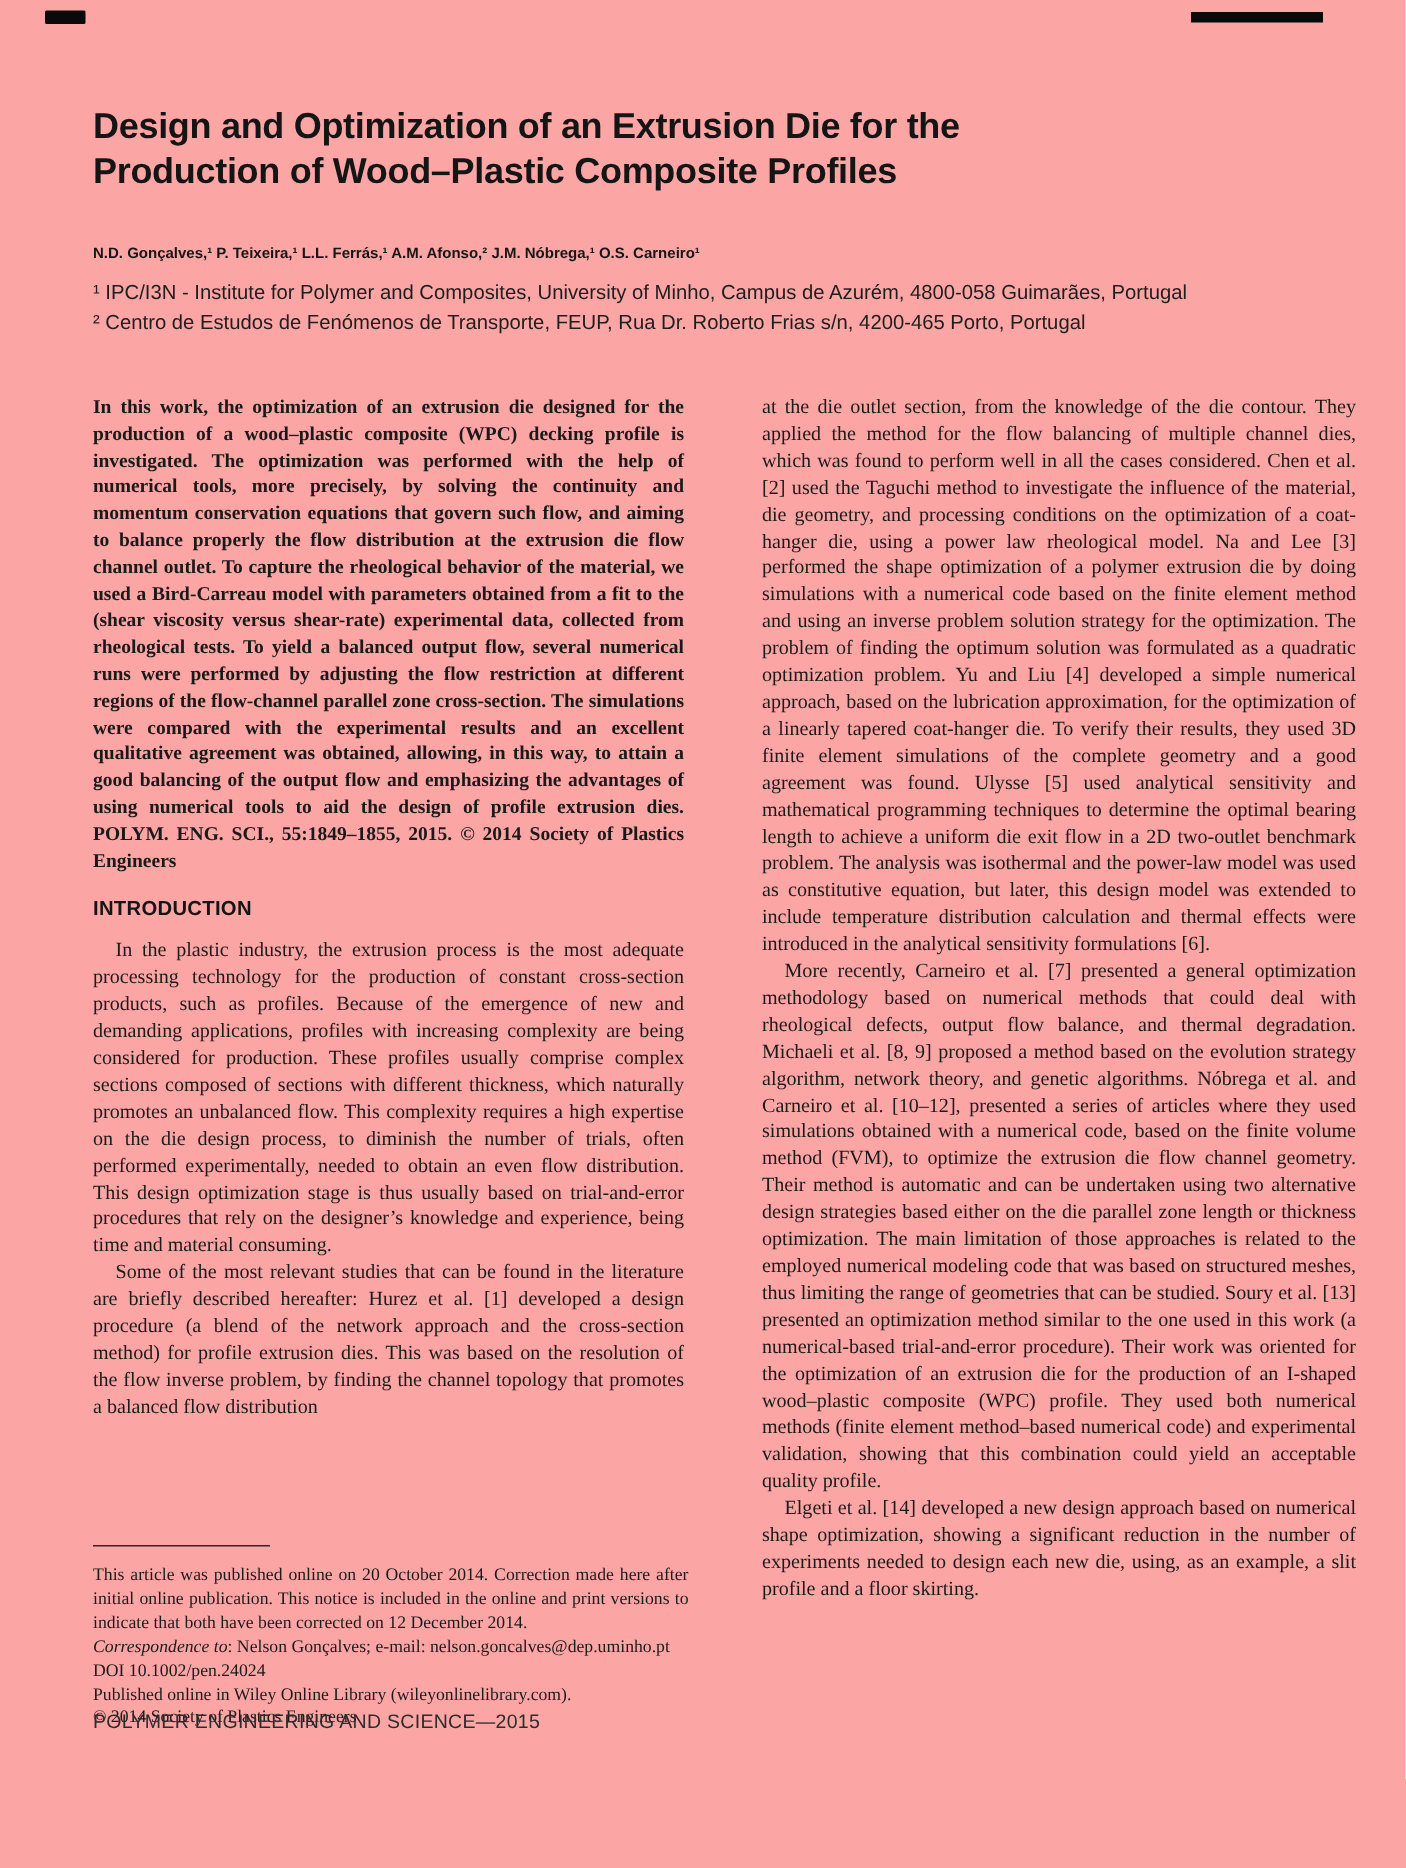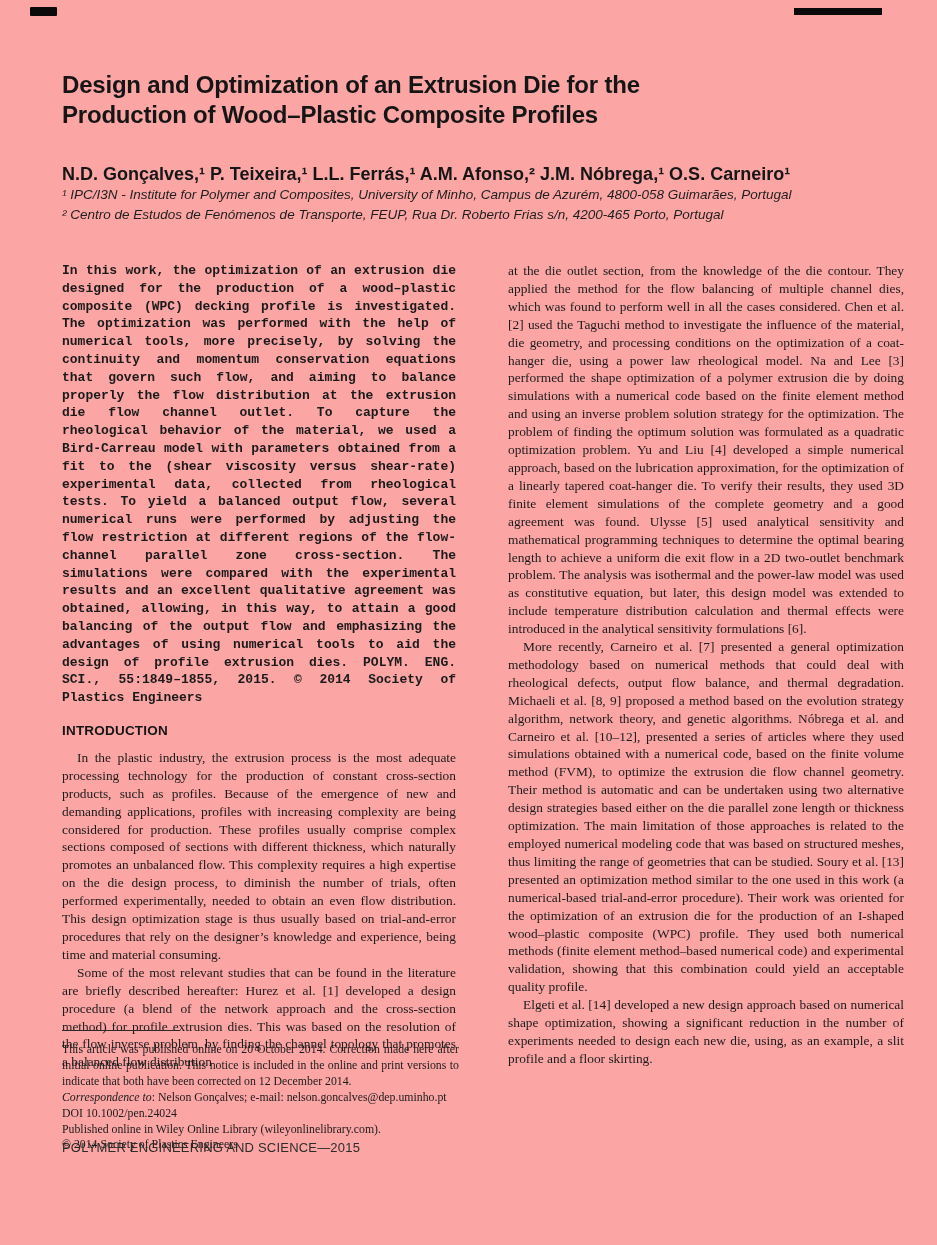--- a/index.html
+++ b/index.html
@@ -37,46 +37,45 @@
     letter-spacing: -0.2px;
     color: #151515;
   }
   .authors {
     position: absolute;
     left: 62px;
     top: 164px;
     width: 815px;
     font-family: "Liberation Sans", sans-serif;
     font-weight: bold;
-    font-size: 18px;
+    font-size: 10px;
     color: #161616;
   }
   .affiliations {
     position: absolute;
     left: 62px;
     top: 186px;
     width: 818px;
     font-family: "Liberation Sans", sans-serif;
-    font-style: italic;
     font-size: 13.5px;
     line-height: 17.5px;
     color: #1e1e1e;
   }
   .affiliation { margin: 0 0 2px 0; }
 
   .col {
     position: absolute;
     top: 262px;
   }
   .col-left  { left: 62px;  width: 394px; }
   .col-right { left: 508px; width: 396px; }
 
   .abstract {
     margin: 0;
-    font-family: Liberation Mono, monospace;
+    font-family: Liberation Serif, serif;
     font-weight: bold;
     font-size: 13px;
     line-height: 17.8px;
     text-align: justify;
     color: #1a1a1a;
   }
   .section-heading {
     margin: 16px 0 11px 0;
     font-family: "Liberation Sans", sans-serif;
     font-weight: bold;

